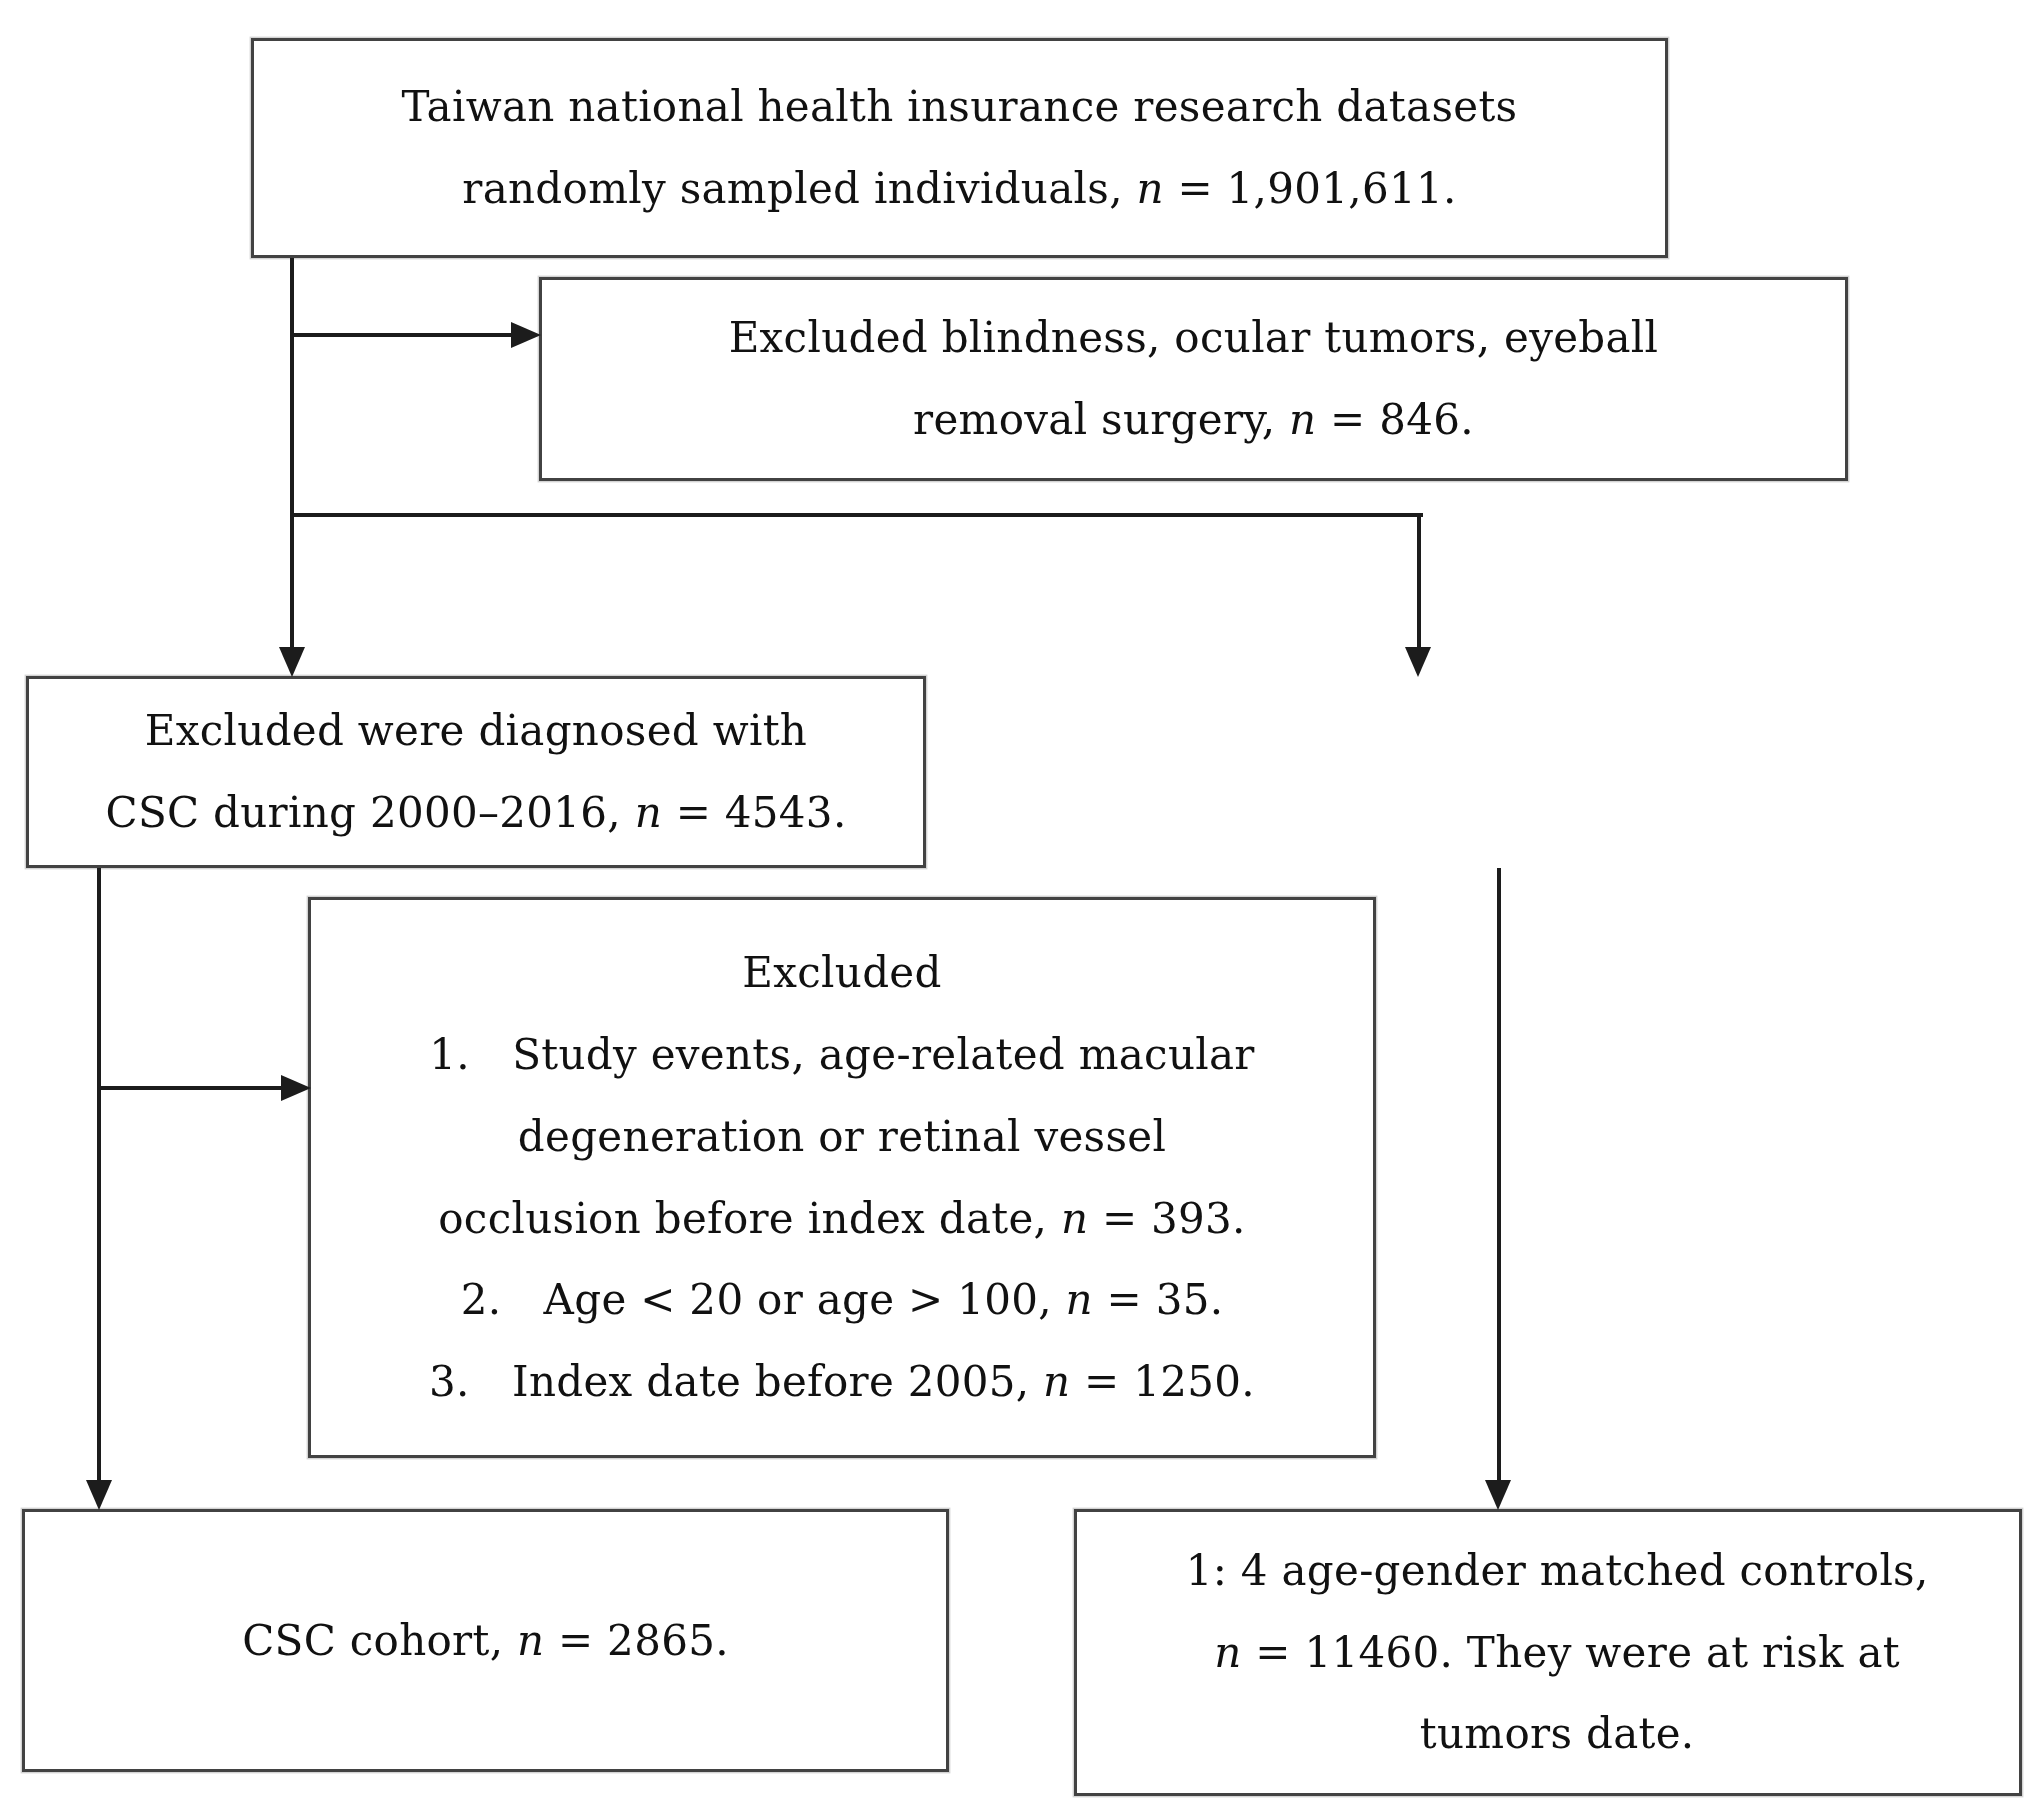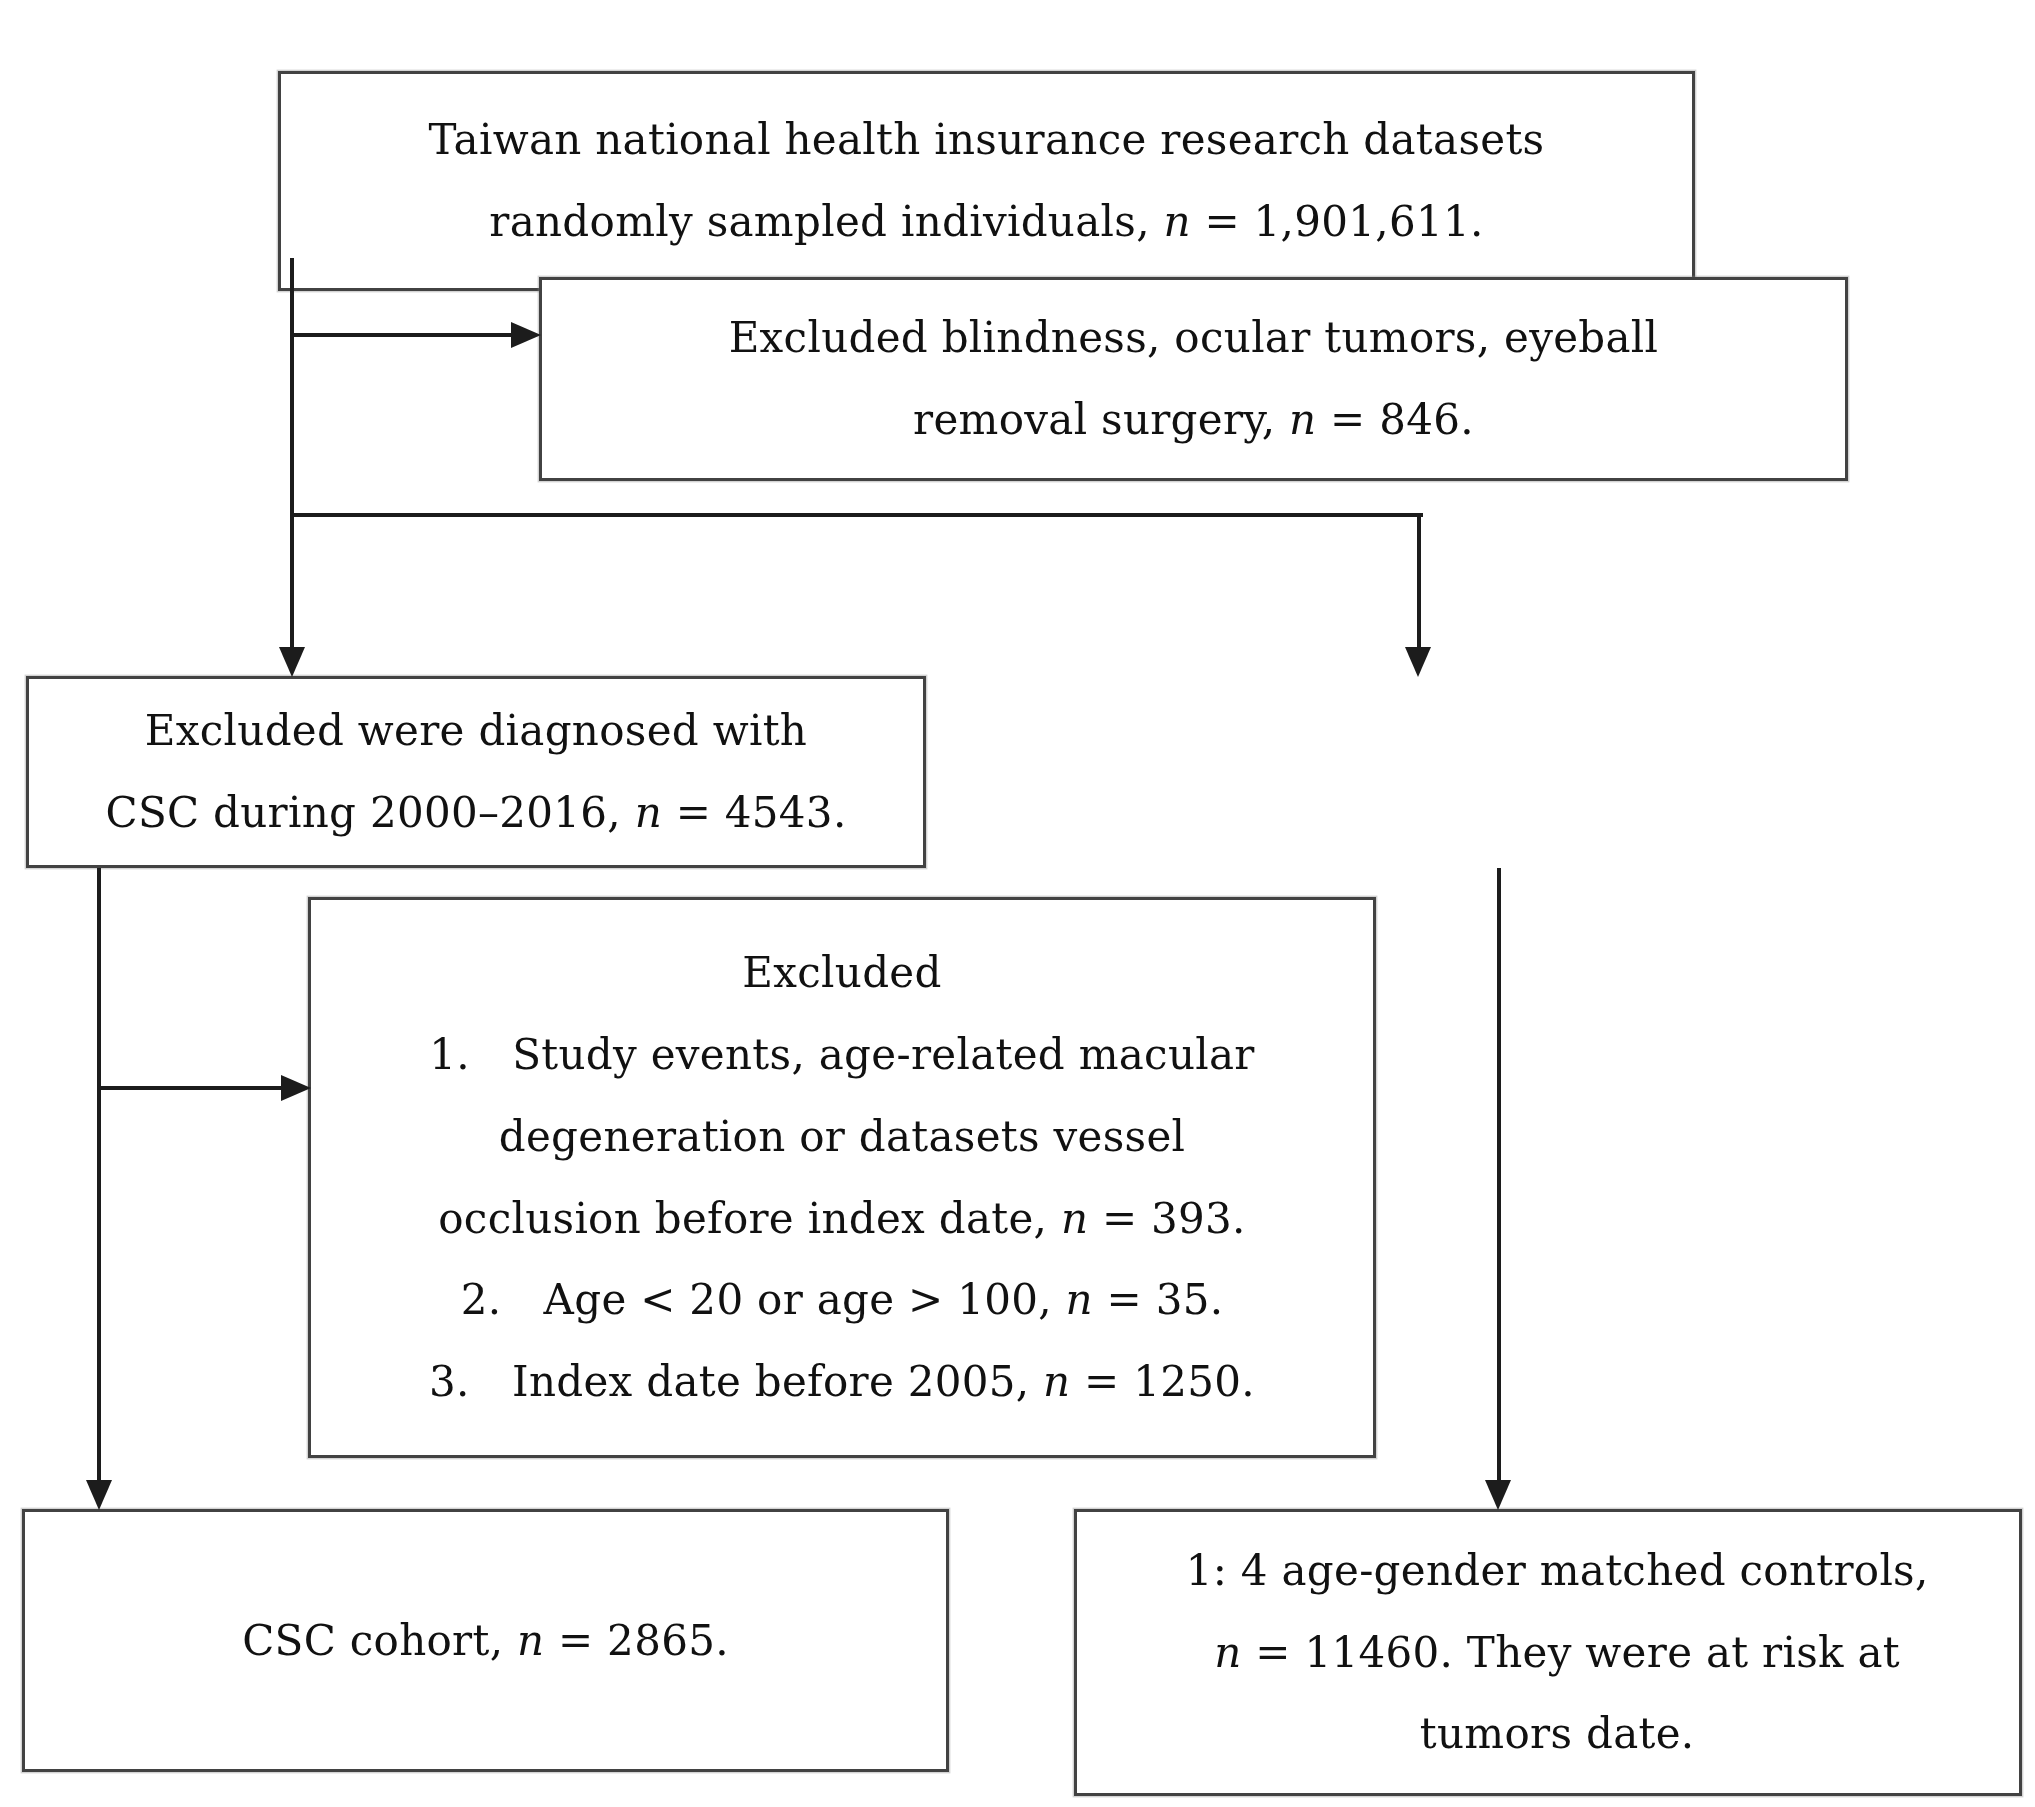--- a/index.html
+++ b/index.html
@@ -40,21 +40,21 @@
     border-top:30px solid var(--line,#1c1c1c);
   }
   .arrow-right{
     position:absolute;width:0;height:0;
     border-top:13.7px solid transparent;
     border-bottom:13.7px solid transparent;
     border-left:30px solid var(--line,#1c1c1c);
   }
 
   
-  #box-source      {left:278px;  top:38px;   width:1417px; height:220px;margin-top:33px;}
+  #box-source      {left:251px;  top:38px;   width:1417px; height:220px;}
   #box-excl1       {left:539px;  top:277px;  width:1309px; height:204px;}
   #box-patients    {left:26px;   top:676px;  width:900px; height:192px;}
   #box-individuals {left:964px; top:676px;  width:1061px; height:192px;}
   #box-excl2       {left:308px;  top:897px; width:1068px; height:561px;}
   #box-cohort      {left:22px;   top:1509px; width:927px; height:263px;}
   #box-controls    {left:1074px; top:1509px; width:948px; height:287px;padding-left:32px;}
 
   
   #v1{left:290px;  top:258px;  height:391px;}
   #a1-line{left:292px; top:333px; width:220px;}
@@ -87,21 +87,21 @@
 
   <div class="box" id="box-patients">
       <div class="line">Excluded were diagnosed with</div>
       <div class="line">CSC during 2000–2016, <i class="nvar">n</i> = 4543.</div>
     </div>
 
 
   <div class="box" id="box-excl2">
       <div class="line">Excluded</div>
       <div class="line">1. Study events, age-related macular</div>
-      <div class="line">degeneration or datasets vessel</div>
+      <div class="line">degeneration or retinal vessel</div>
       <div class="line">occlusion before index date, <i class="nvar">n</i> = 393.</div>
       <div class="line">2. Age &lt; 20 or age &gt; 100, <i class="nvar">n</i> = 35.</div>
       <div class="line">3. Index date before 2005, <i class="nvar">n</i> = 1250.</div>
     </div>
 
   <div class="box" id="box-cohort">
       <div class="line">CSC cohort, <i class="nvar">n</i> = 2865.</div>
     </div>
 
   <div class="box" id="box-controls">

